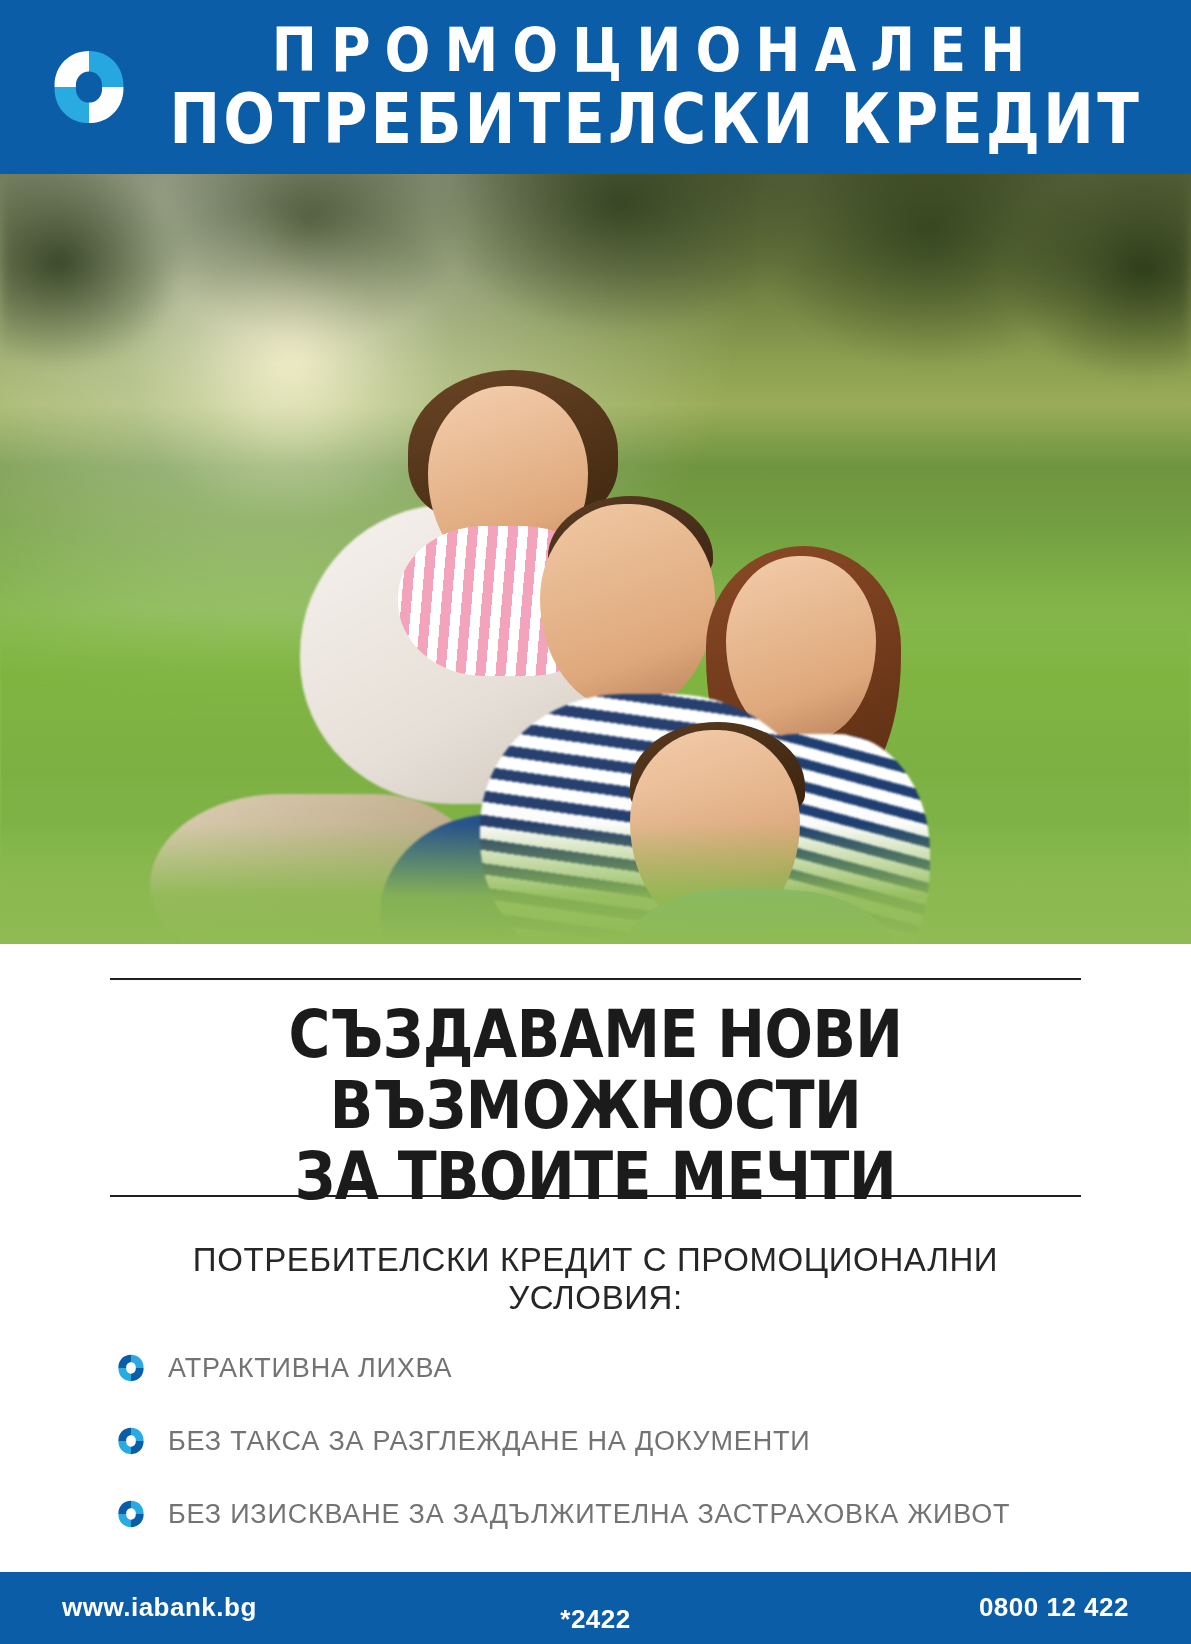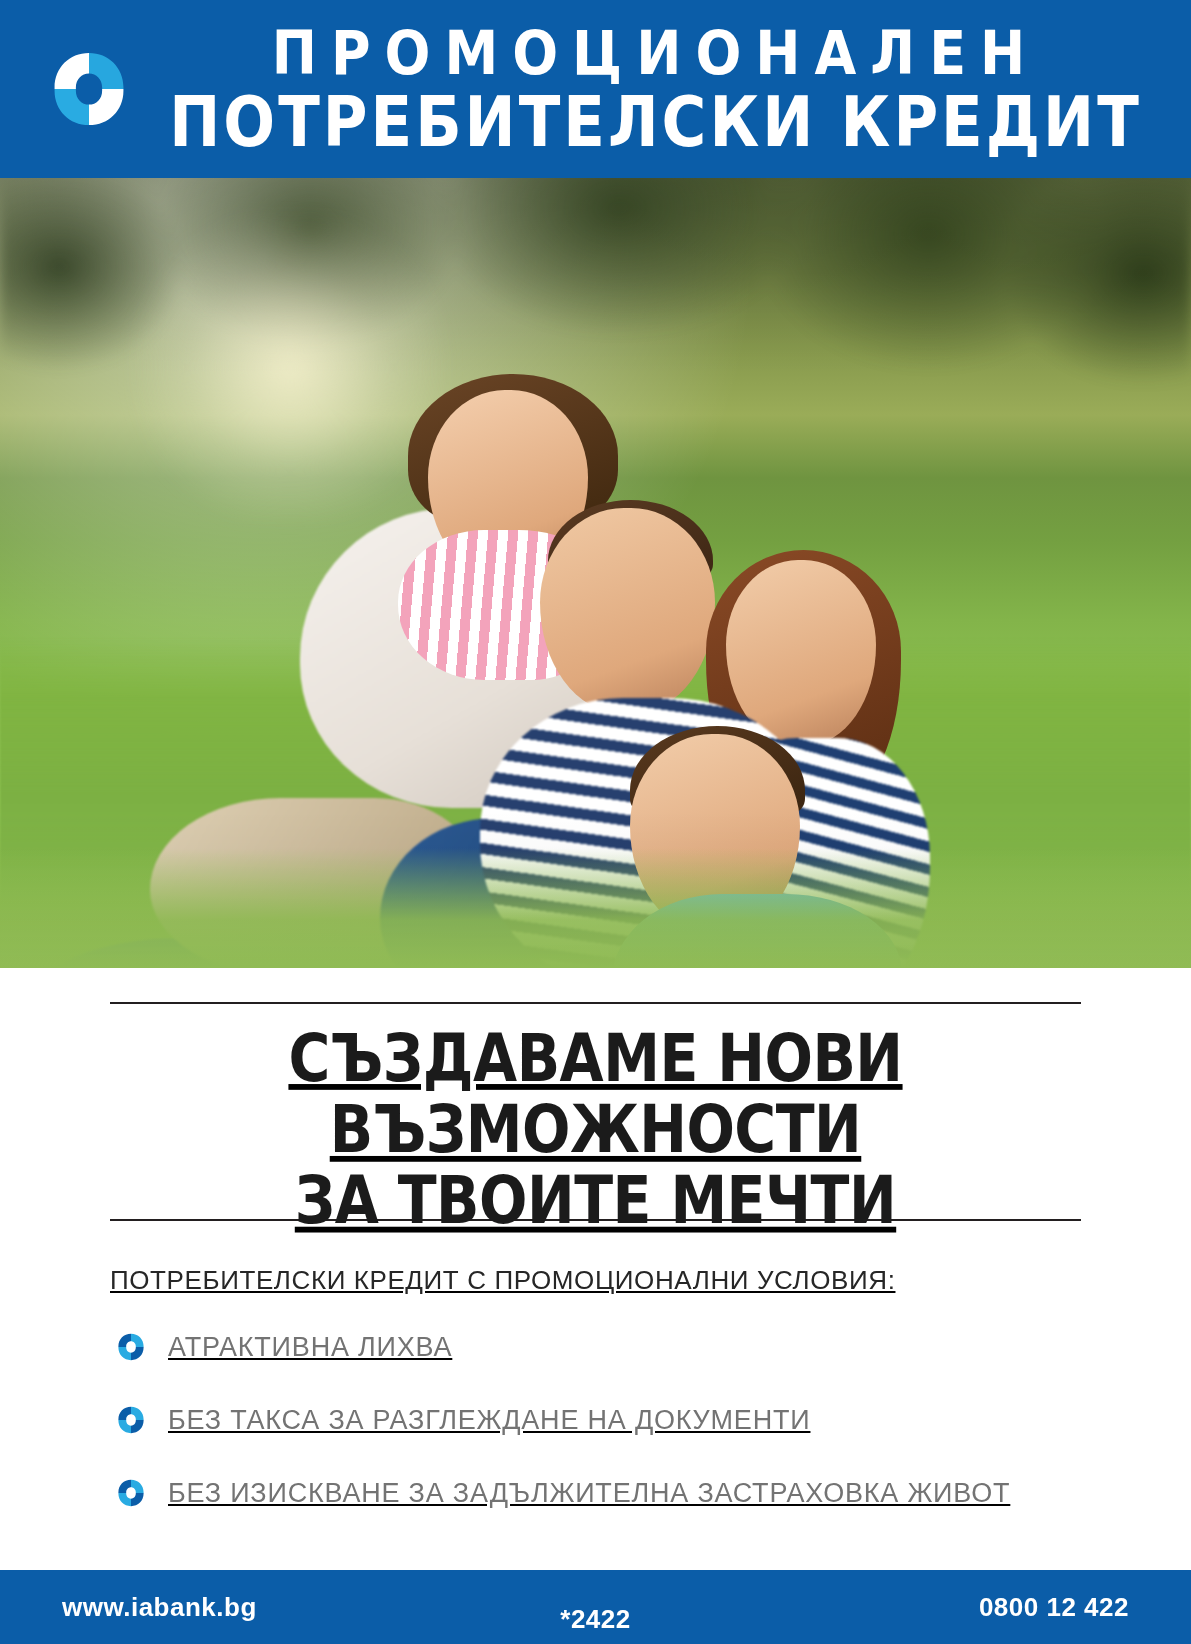--- a/index.html
+++ b/index.html
@@ -237,43 +237,43 @@
     inset: 0;
     background: linear-gradient(to bottom, rgba(0,0,0,0.10) 0%, rgba(0,0,0,0) 25%, rgba(0,0,0,0) 80%, rgba(0,0,0,0.08) 100%);
   }
 
   
   .content {
     flex: 1;
     padding: 34px 110px 0 110px;
     box-sizing: border-box;
     position: relative;
-    text-decoration: underline;
   }
   .rule {
     height: 2px;
     background: #231f20;
     width: 100%;
   }
   .headline {
     text-align: center;
     color: #1b1b1b;
     font-family: "DejaVu Sans", sans-serif;
     font-weight: bold;
     font-size: 57px;
     line-height: 1.08;
     letter-spacing: -0.5px;
     padding: 16px 0 14px 0;
     transform: scaleY(1.16);
     transform-origin: center top;
   }
   .headline .ln2 { display: block; }
   .subhead {
+    text-align: center;
     color: #262626;
-    font-size: 26px;
+    font-size: 33px;
     letter-spacing: 0.6px;
     padding: 44px 0 8px 0;
     font-family: "Liberation Sans", sans-serif;
   }
   .bullets {
     margin-top: 28px;
     padding-left: 6px;
   }
   .bullet {
     display: flex;

